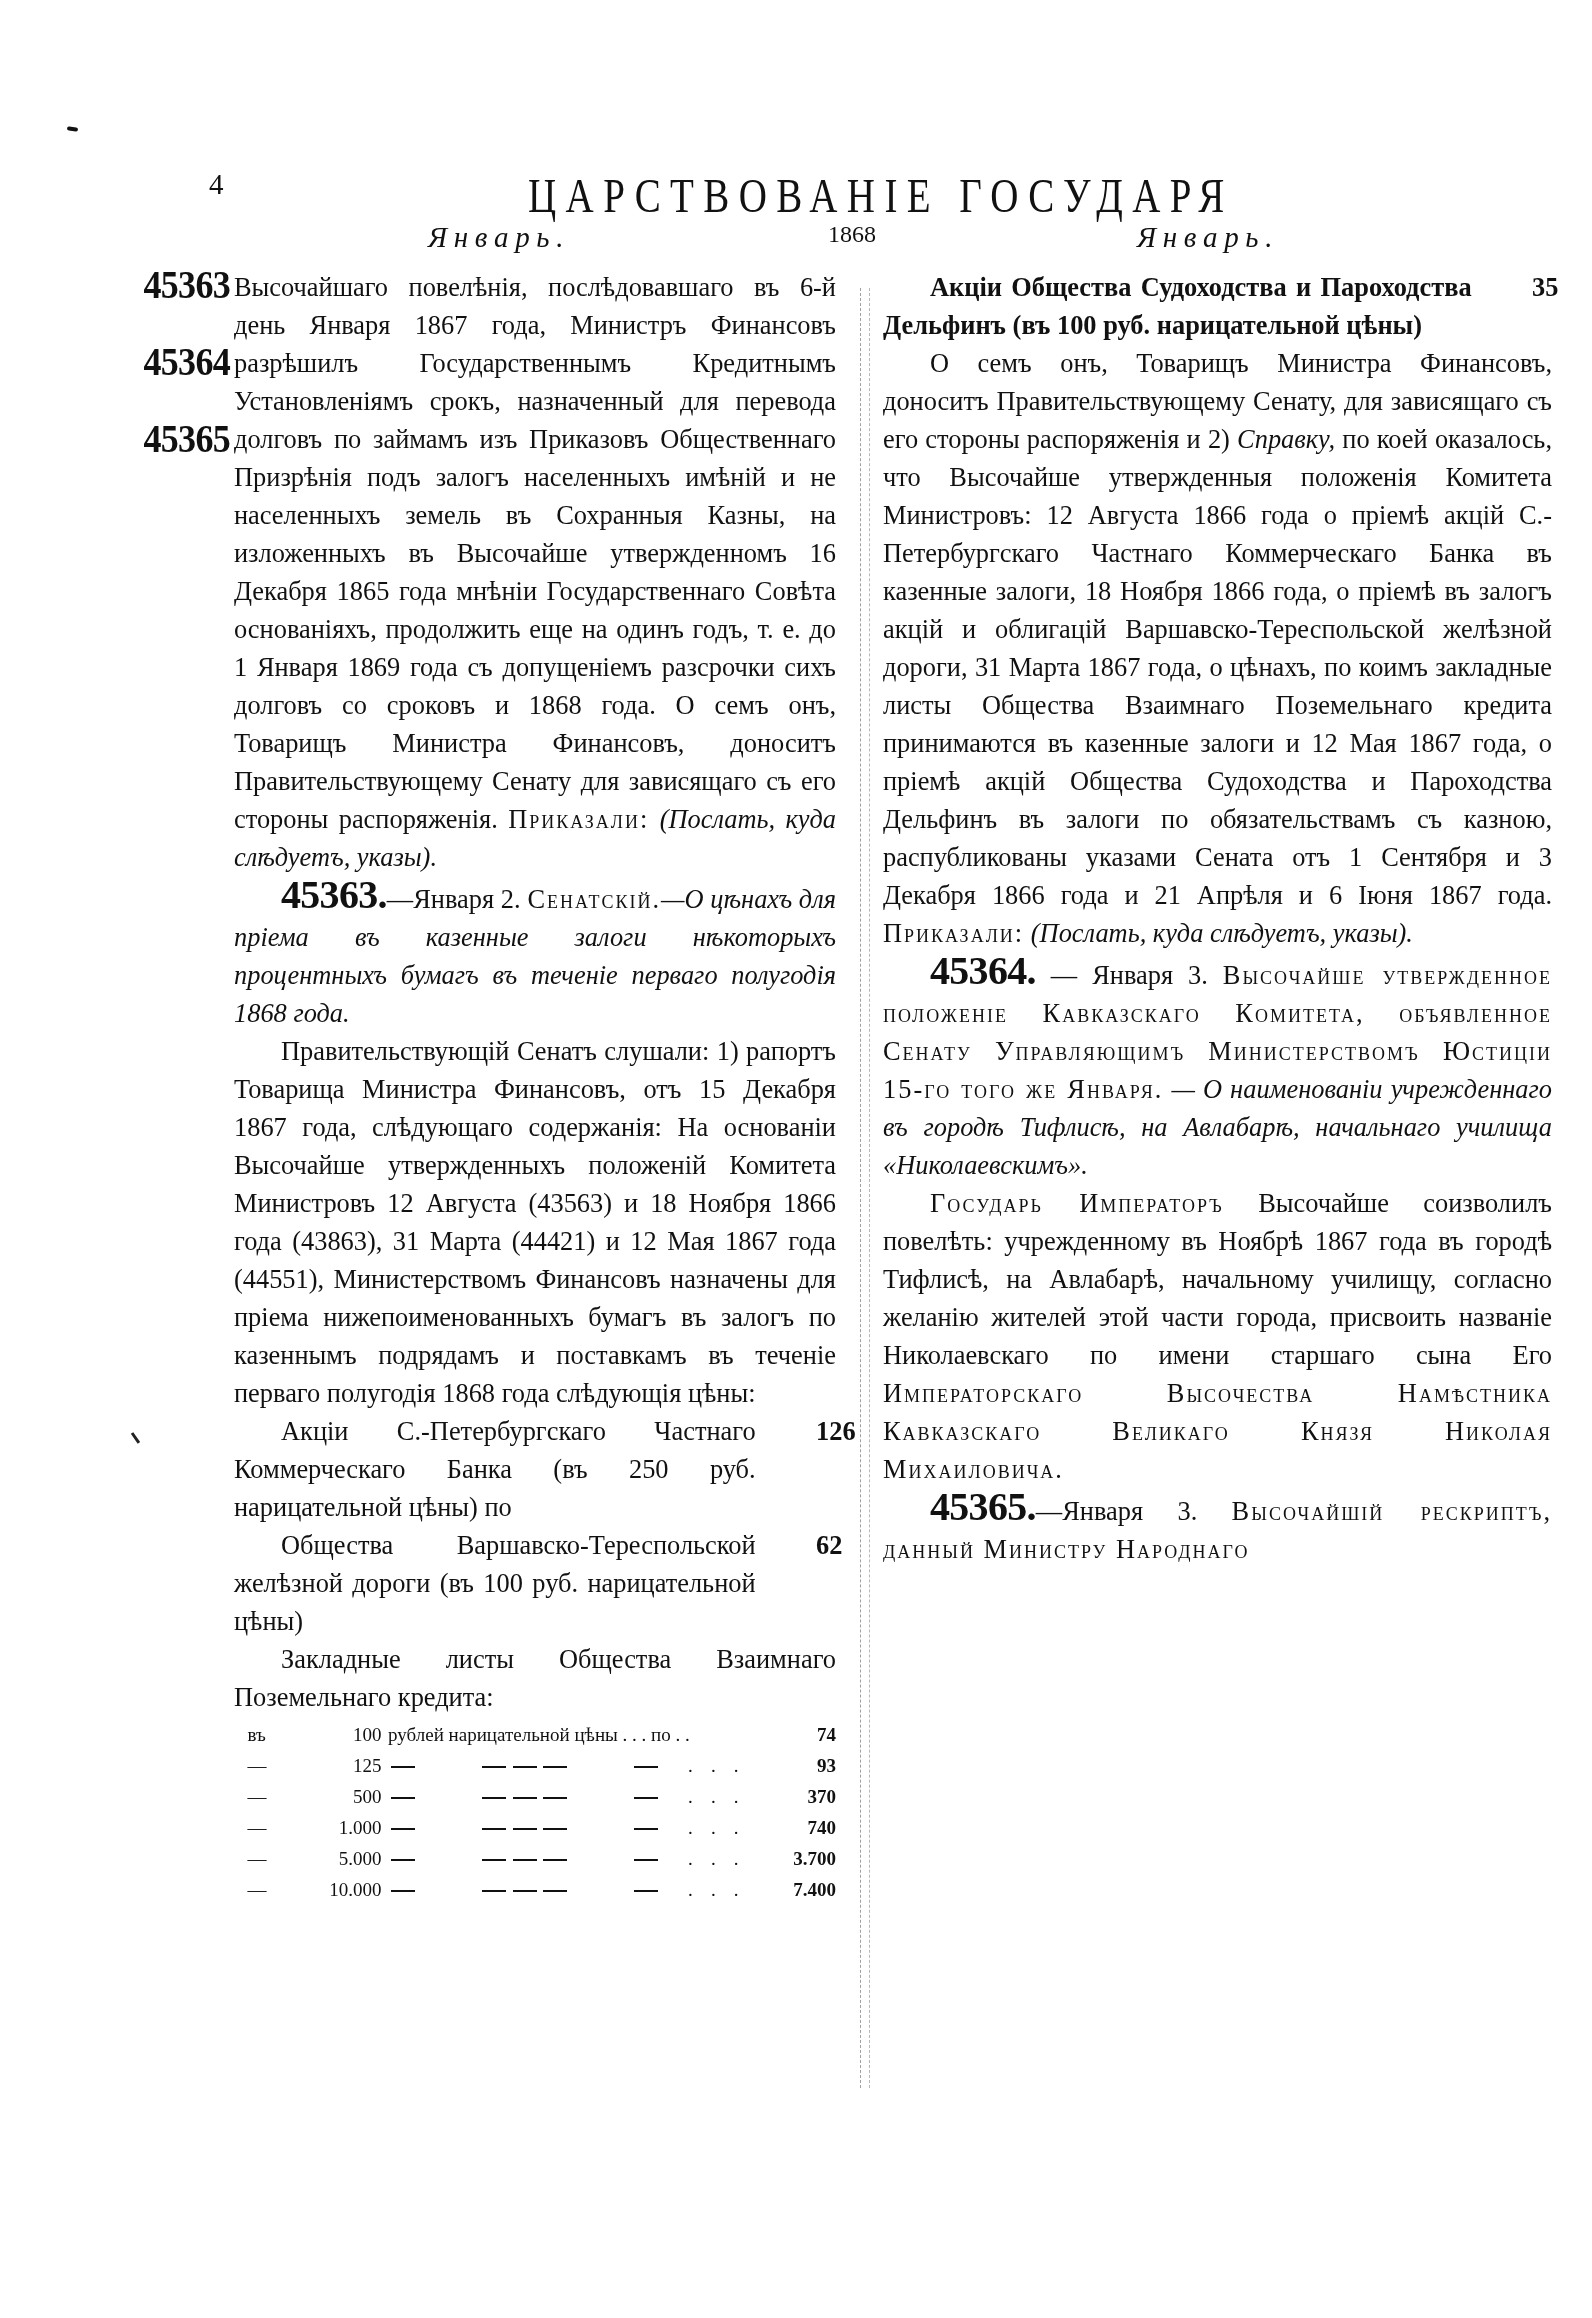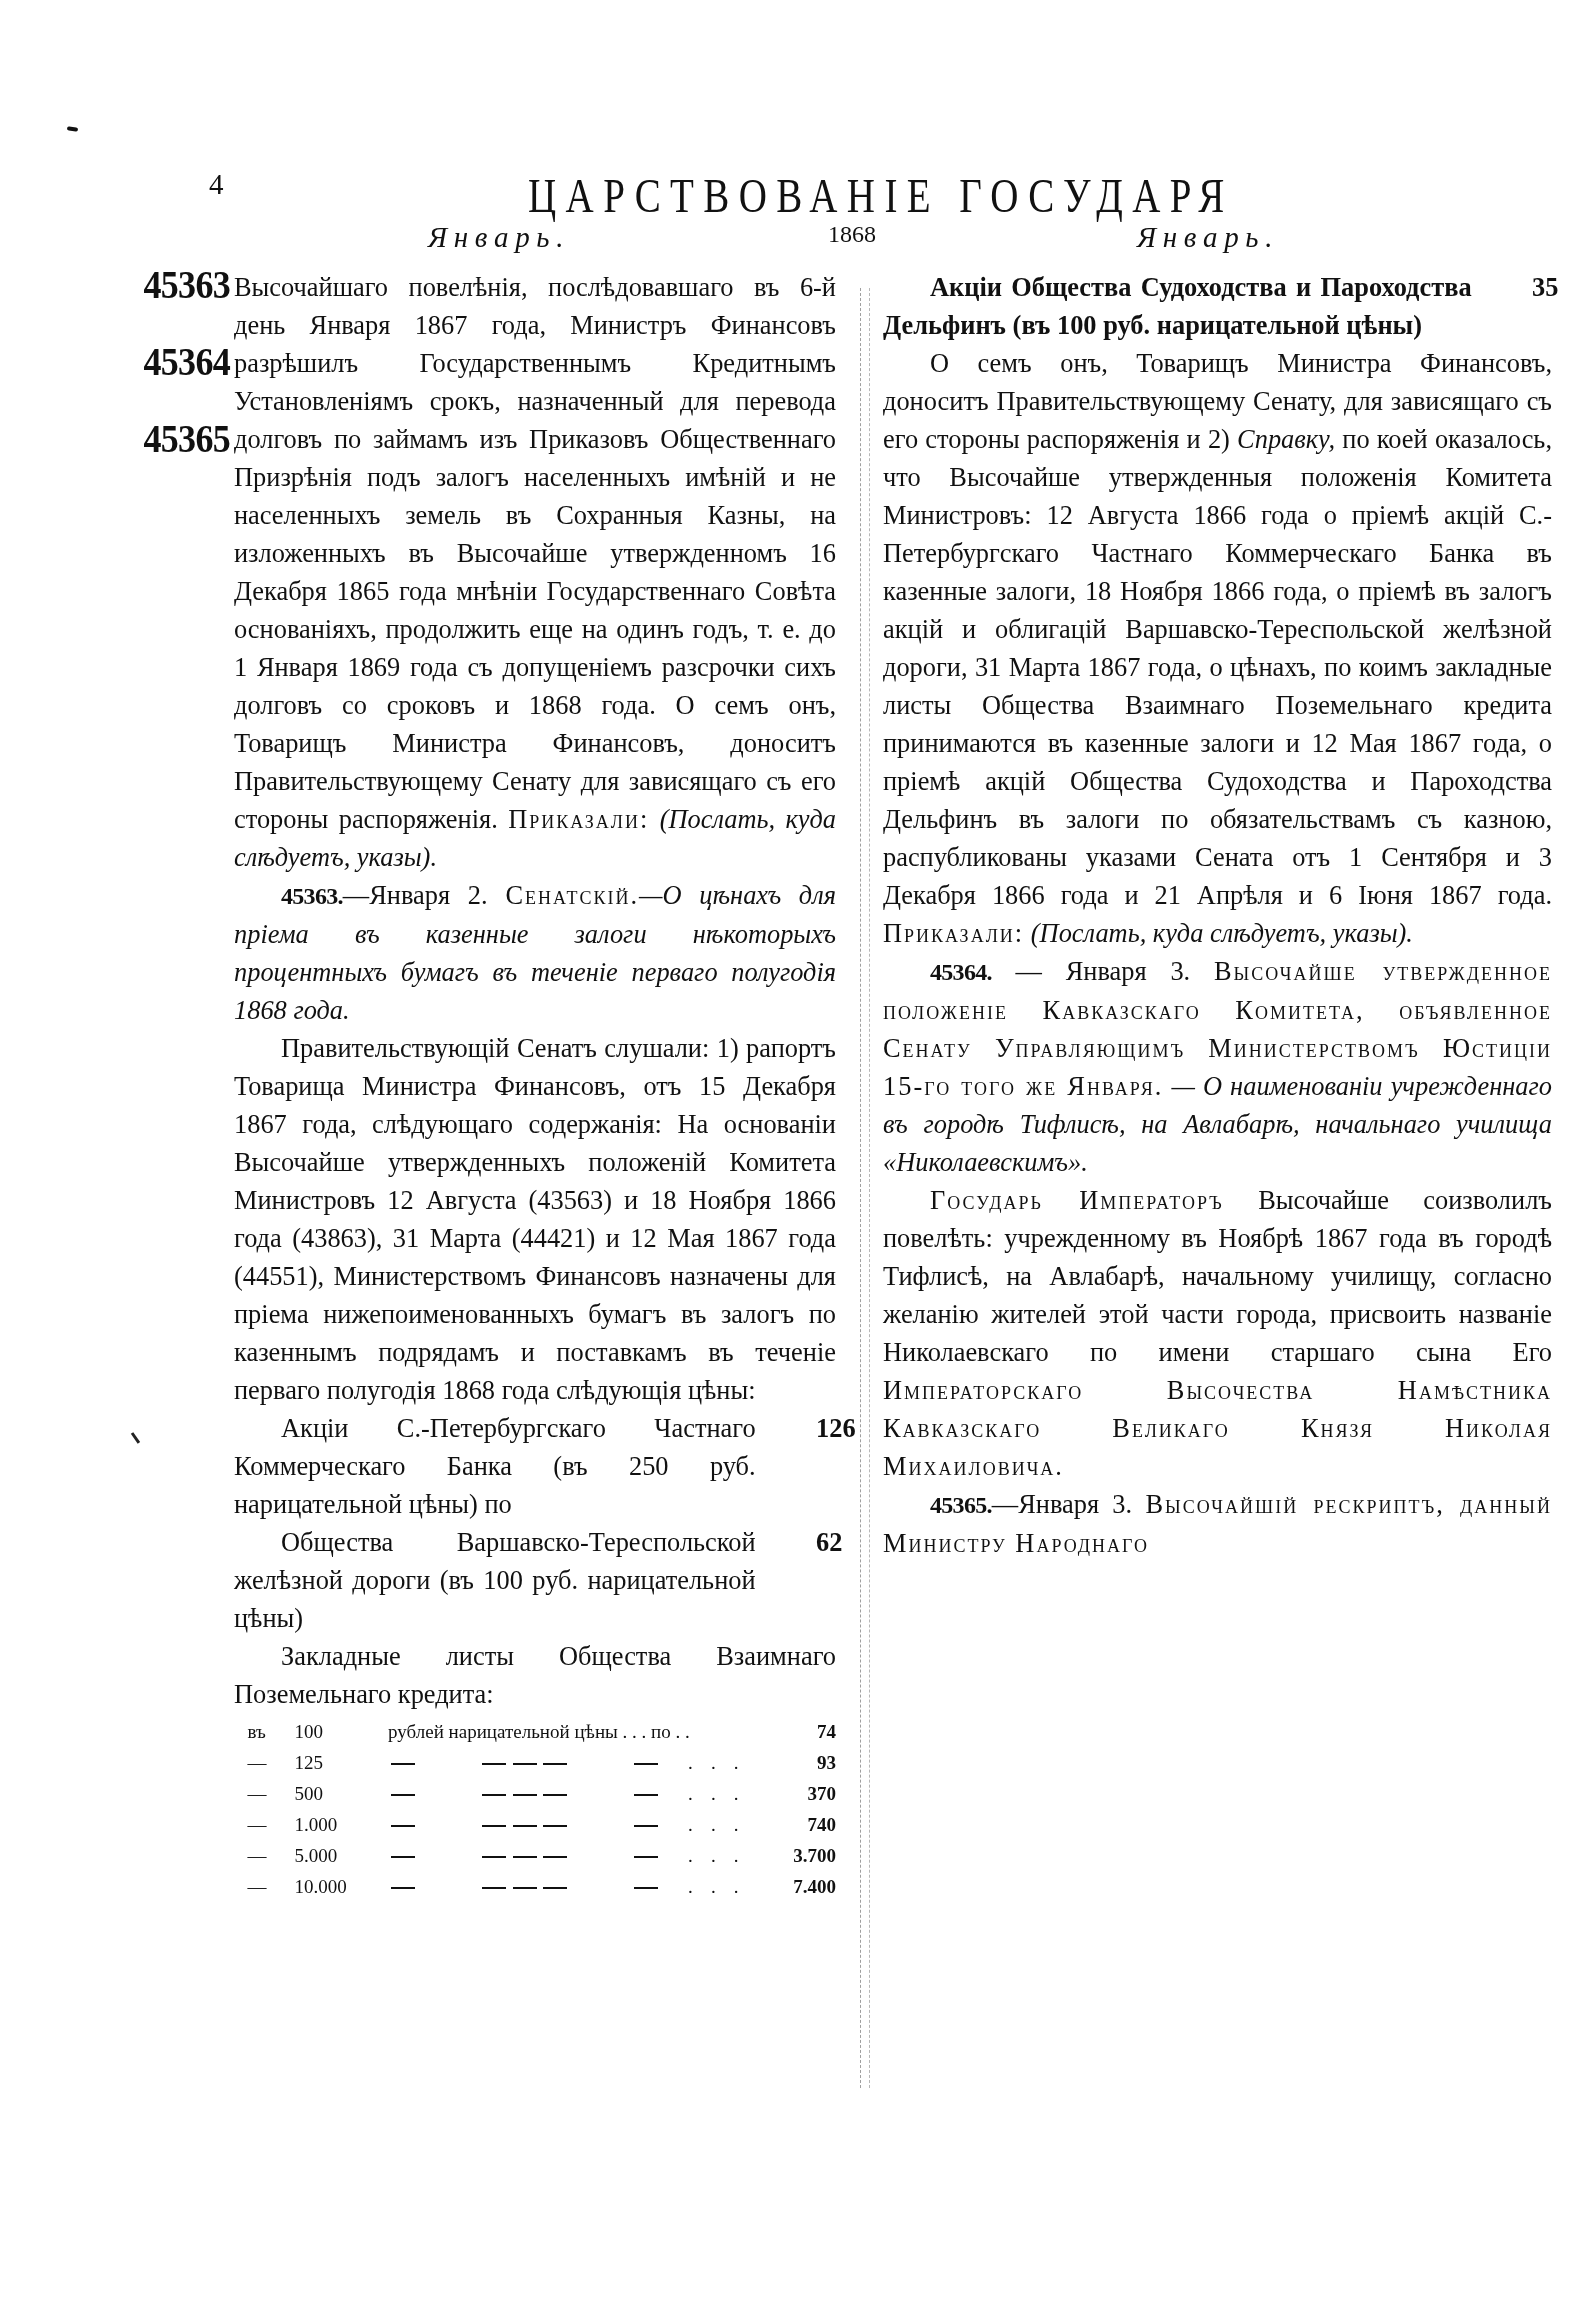--- a/index.html
+++ b/index.html
@@ -28,32 +28,32 @@
                    text-align: right; padding-right: 4px; letter-spacing: -0.7px; transform: scaleY(1.1); }
   .margin-number.m1 { height: 77px; }
 
   .separator { position: absolute; left: 860px; top: 288px; width: 8px; height: 1800px;
                border-left: 1.3px dashed #777; border-right: 1.3px dashed #999; opacity: .7; }
 
   p { margin: 0; }
   .indent { text-indent: 47px; }
   .it { font-style: italic; }
   .sc { font-variant: small-caps; letter-spacing: 2px; }
-  .art-no { font-weight: bold; font-size: 24px; letter-spacing: -0.7px; }
+  .art-no { font-weight: bold; font-size: 40px; letter-spacing: -0.7px; }
 
   .price-item { position: relative; padding-right: 0; }
   .price-line { display: flex; align-items: baseline; }
   .price-line .lbl { white-space: nowrap; }
   .price-line .dots { flex: 1; overflow: hidden; white-space: nowrap; letter-spacing: 20px; padding-left: 13.4px; }
   .price-line .val { font-weight: bold; min-width: 67px; text-align: right; }
 
   .denom-table { font-size: 19px; line-height: 31px; margin-top: 2.7px; }
   .denom-row { display: flex; align-items: baseline; }
   .denom-row .c-pre { width: 47px; padding-left: 13.4px; }
-  .denom-row .c-amt { width: 87px; text-align: left; padding-right: 6.7px; }
+  .denom-row .c-amt { width: 87px; text-align: right; padding-right: 6.7px; }
   .denom-row .c-desc { flex: 1; white-space: nowrap; overflow: hidden; }
   .denom-row .c-val { width: 80px; text-align: right; font-weight: bold; }
   .dash-group { display: inline-block; }
   .dash-group span { display: inline-block; width: 24px; height: 2px; background: #111; margin: 0 3.3px; vertical-align: middle; }
 
   .bottom-tick { position: absolute; left: 134px; top: 1432px; width: 2.7px; height: 12px; background:#222; transform: rotate(-35deg); }
 </style>
 </head>
 <body>
 

